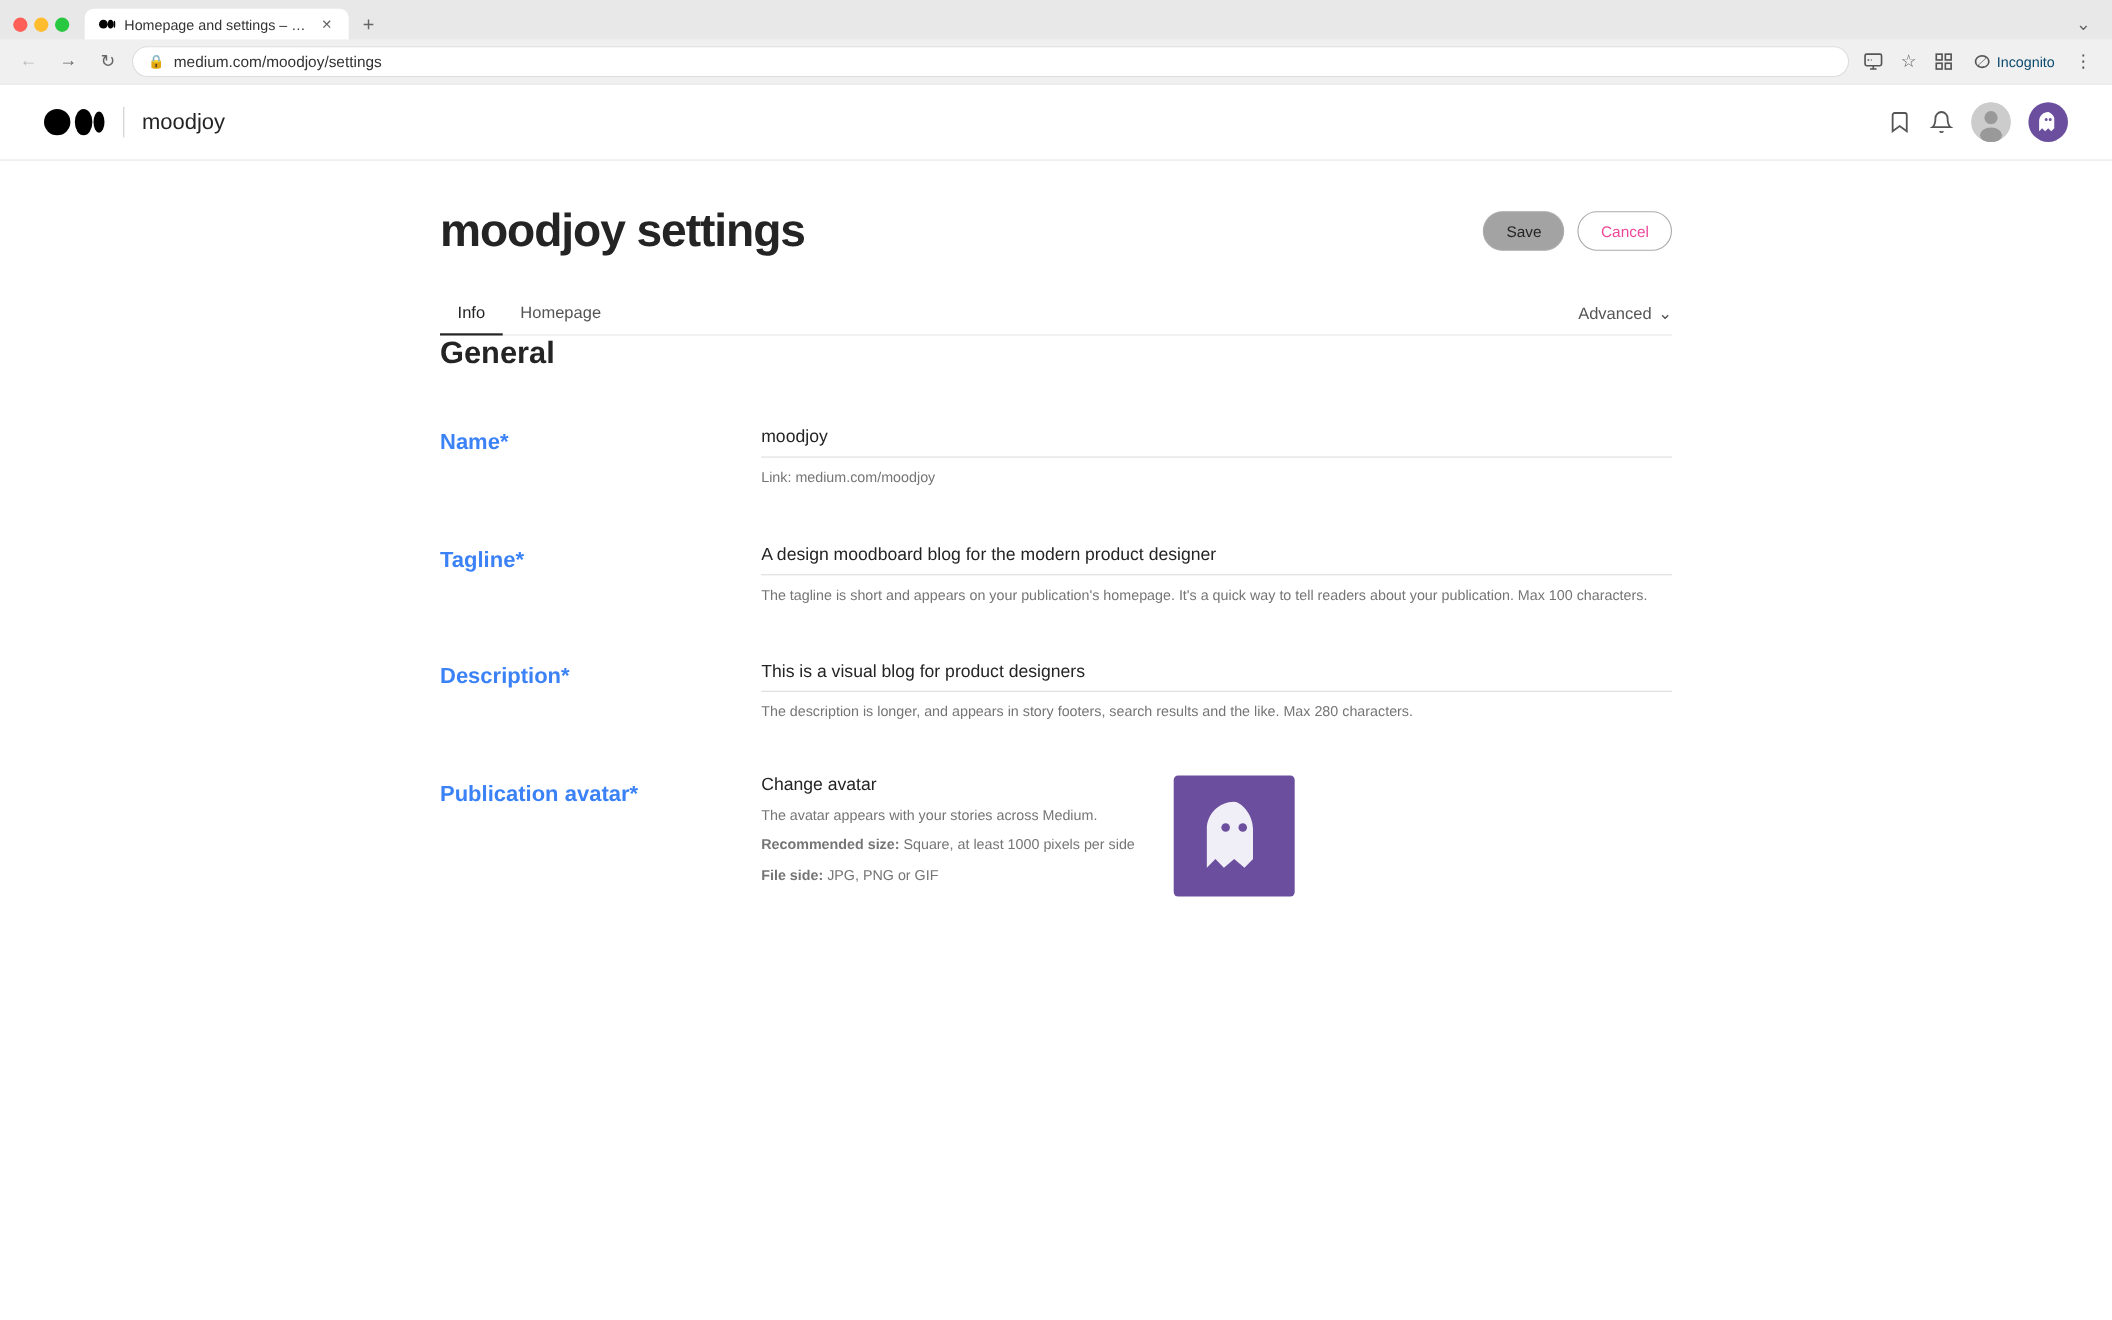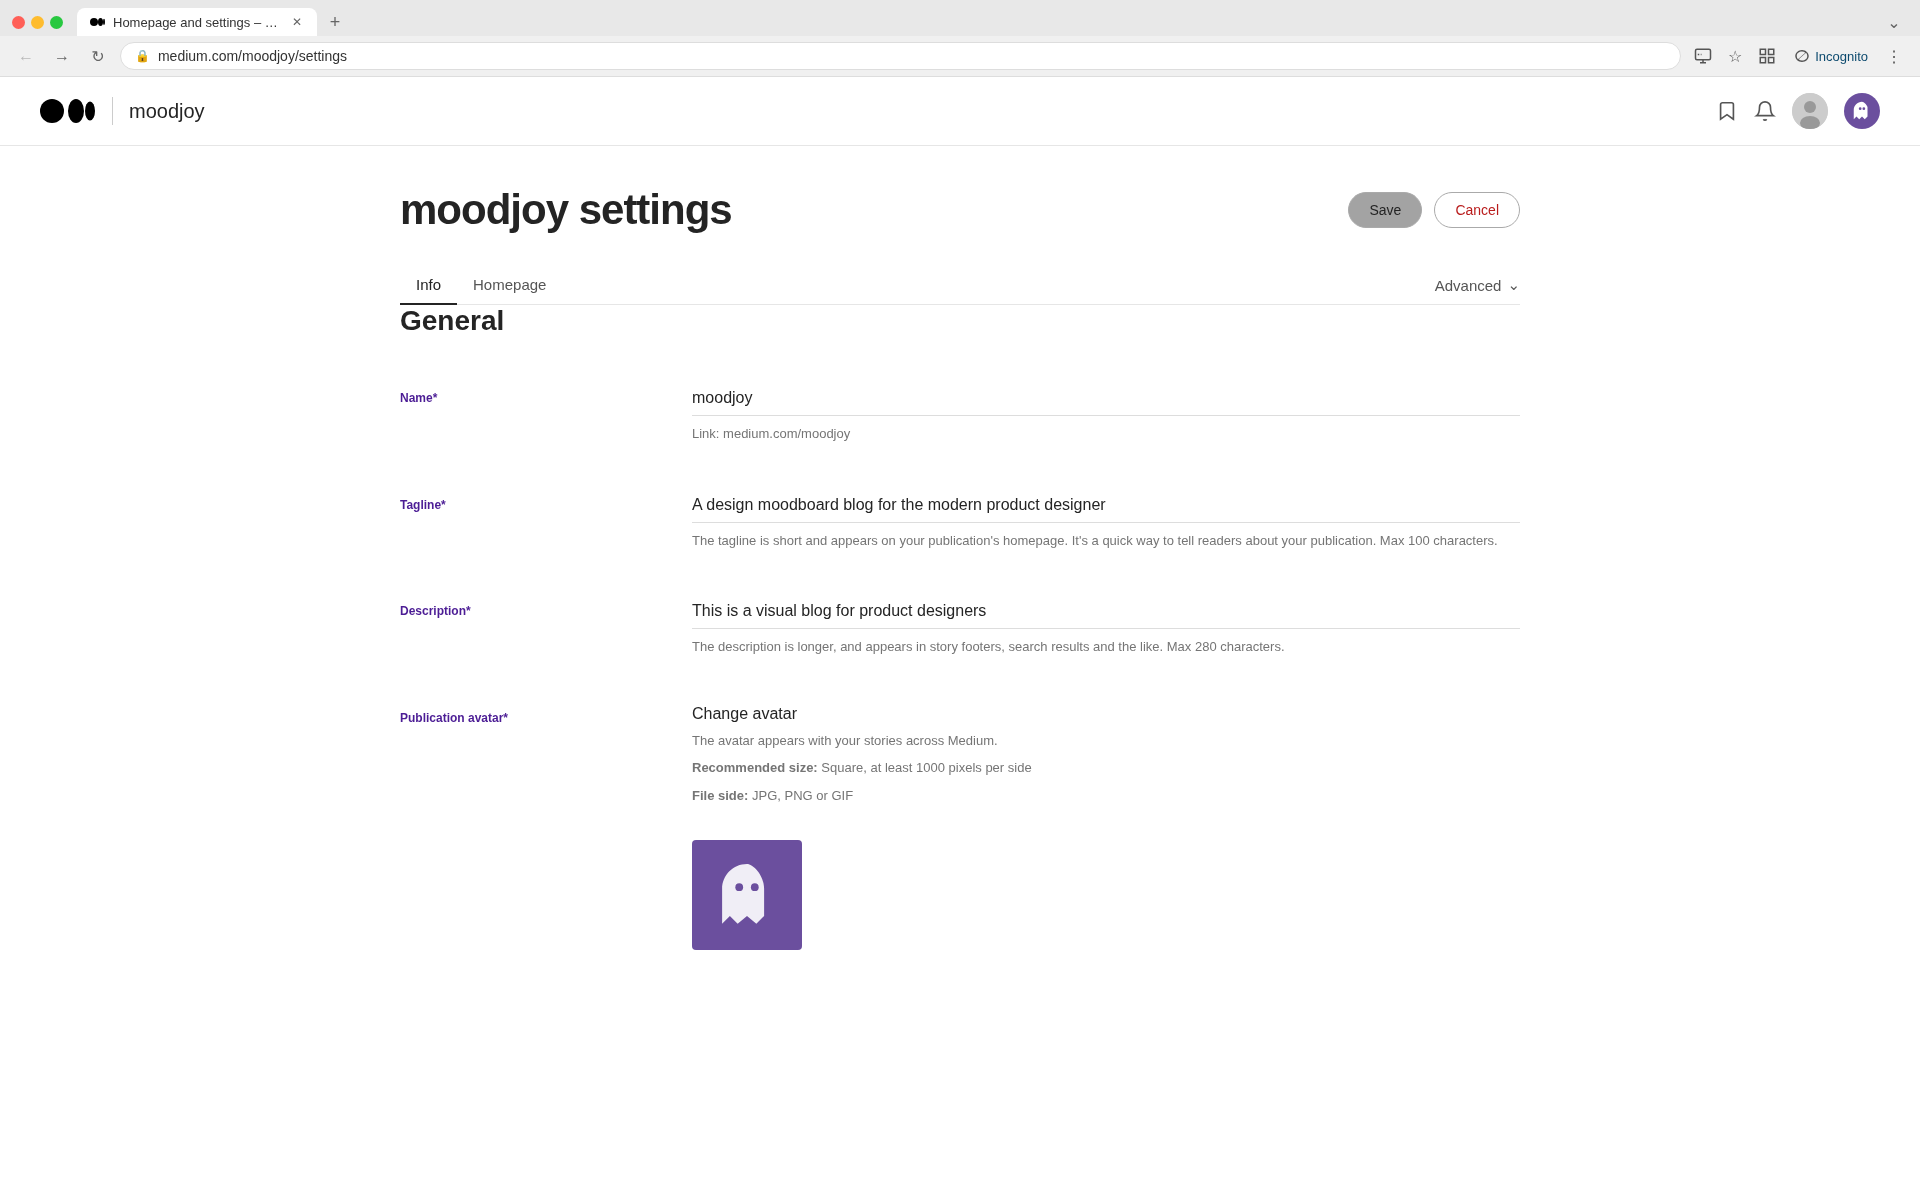--- a/index.html
+++ b/index.html
@@ -226,21 +226,21 @@
       cursor: pointer;
       color: #242424;
     }
     .btn-cancel {
       padding: 9px 20px;
       border-radius: 20px;
       border: 1px solid #aaa;
       background: #fff;
       font-size: 14px;
       cursor: pointer;
-      color: #b91c1c;
+      color: #ec4899;
     }
 
     
     .tabs-row {
       display: flex;
       align-items: center;
       border-bottom: 1px solid #e6e6e6;
     }
     .tabs-left {
       display: flex;
@@ -278,23 +278,23 @@
       color: #242424;
     }
     .form-row {
       display: grid;
       grid-template-columns: 260px 1fr;
       gap: 32px;
       margin-bottom: 48px;
       align-items: start;
     }
     .form-label {
-      font-size: 12px;
+      font-size: 20px;
       font-weight: 600;
-      color: #4c1d95;
+      color: #3b82f6;
       padding-top: 6px;
     }
     .form-field-area {
       display: flex;
       flex-direction: column;
       gap: 8px;
     }
     .form-input {
       border: none;
       border-bottom: 1px solid #ddd;
@@ -316,21 +316,20 @@
       display: grid;
       grid-template-columns: 260px 1fr;
       gap: 32px;
       margin-bottom: 48px;
       align-items: start;
     }
     .avatar-right {
       display: flex;
       gap: 35px;
       align-items: flex-start;
-      flex-direction: column;
     }
     .avatar-info {
       display: flex;
       flex-direction: column;
       gap: 8px;
     }
     .change-avatar-link {
       font-size: 16px;
       color: #242424;
       cursor: pointer;

